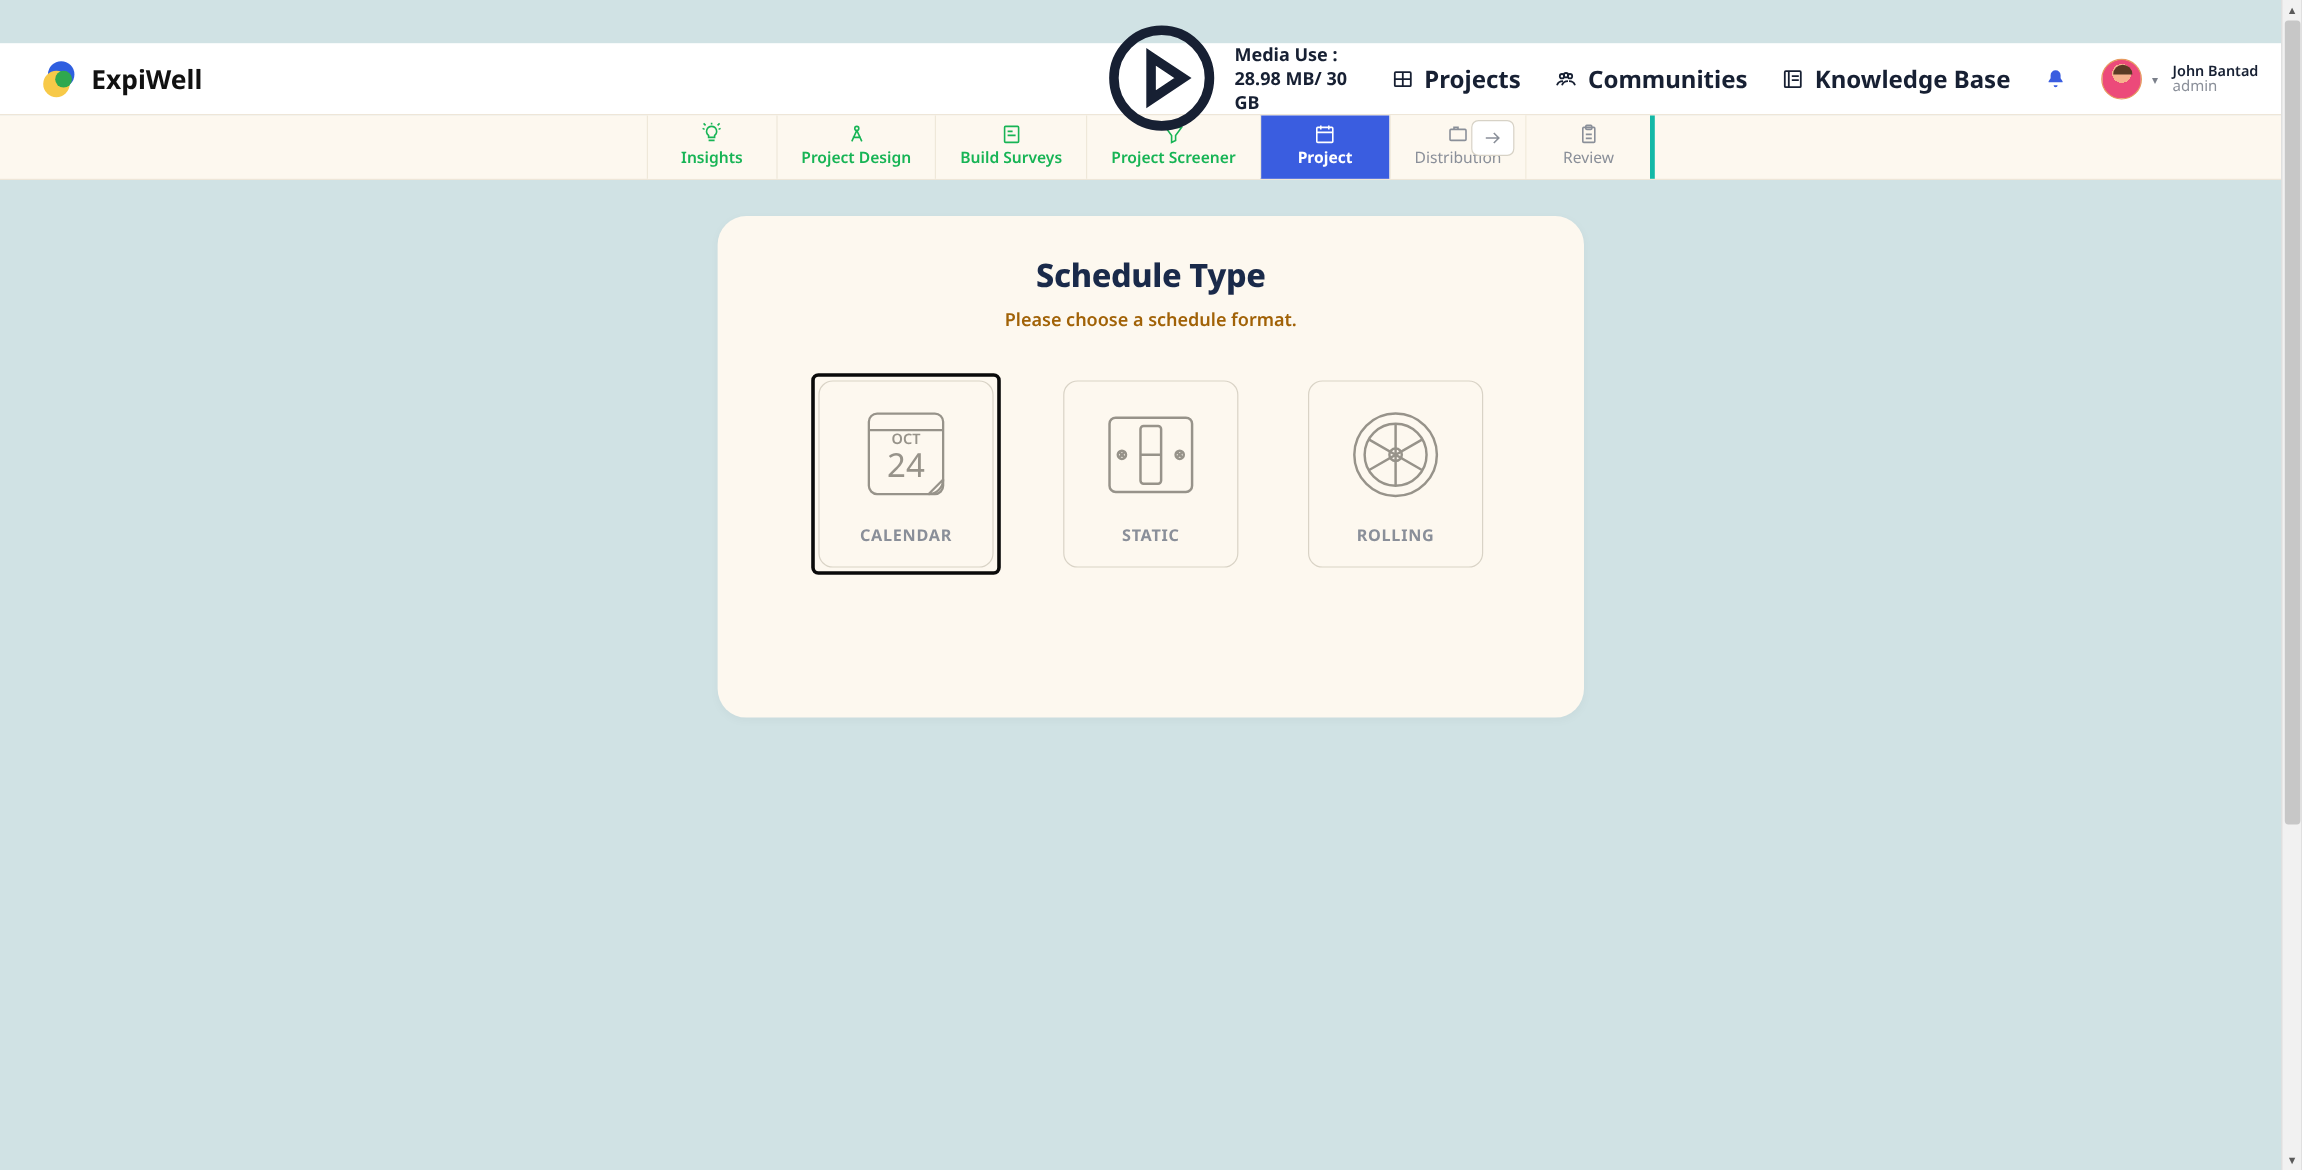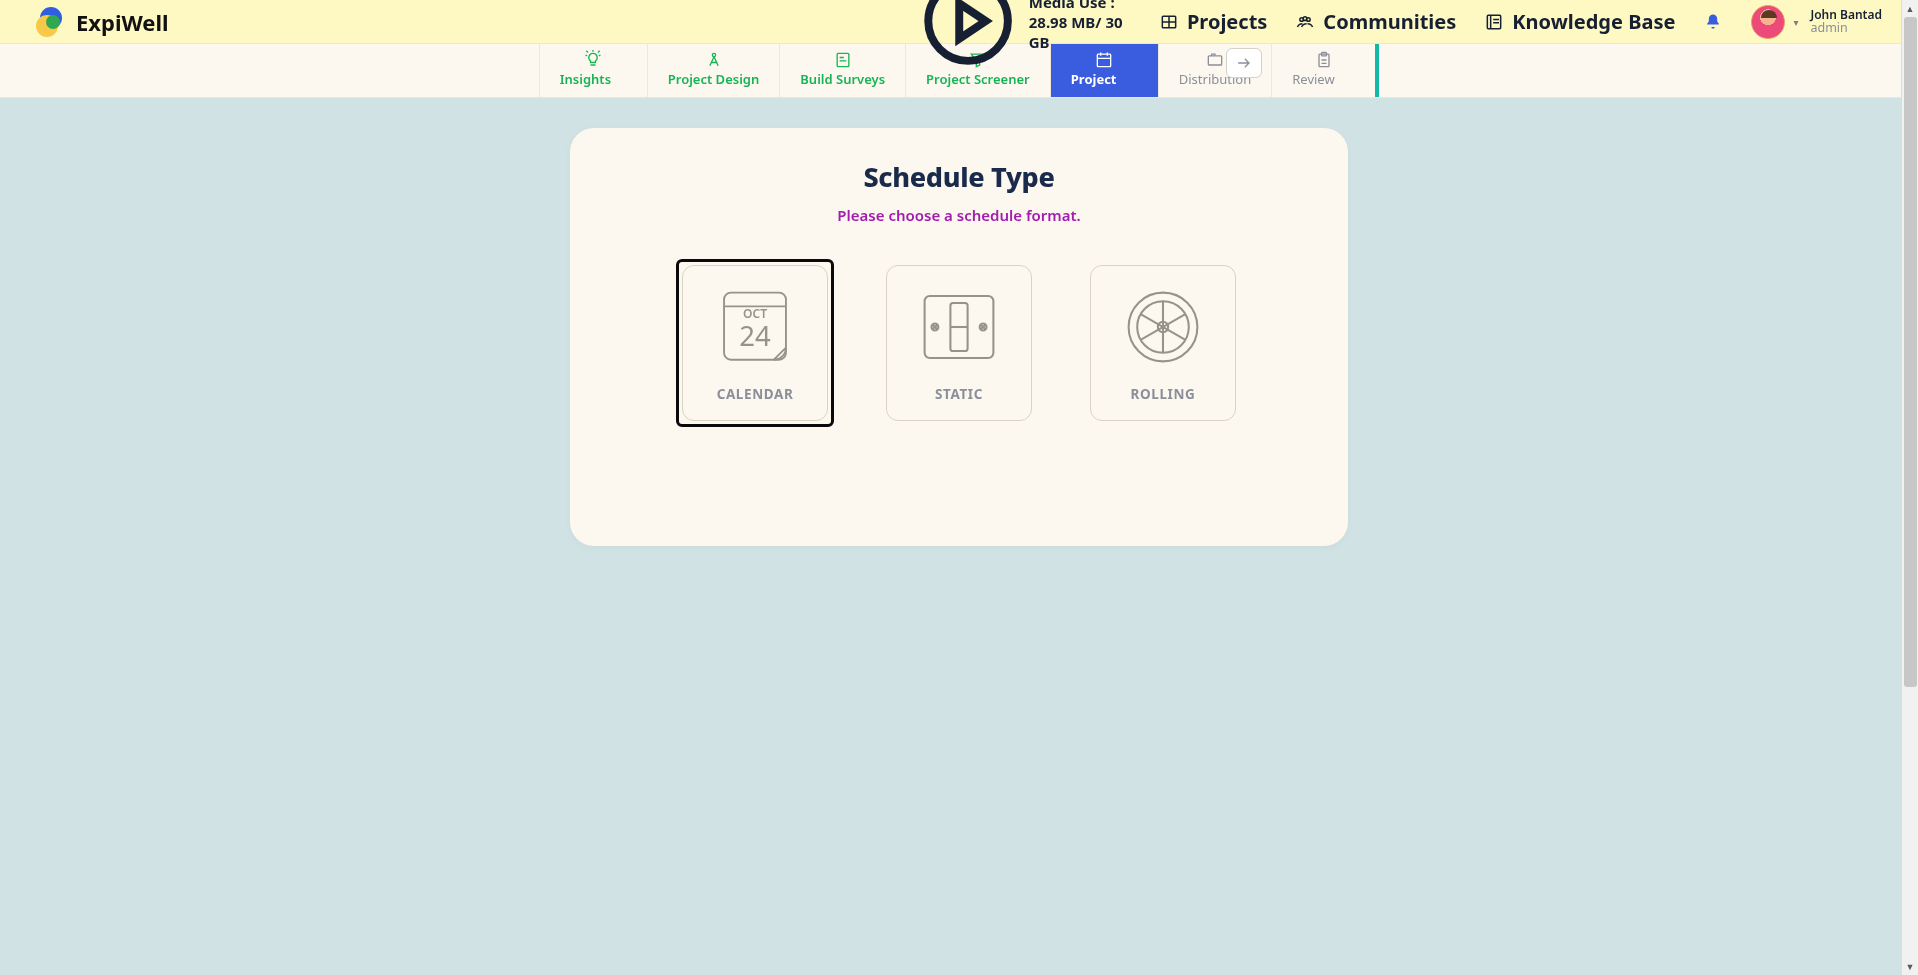--- a/index.html
+++ b/index.html
@@ -8,27 +8,28 @@
     font-family: system-ui, -apple-system, "Segoe UI", Roboto, sans-serif;
     background: #d0e2e4;
     color: #1b2a3a;
     width: 1918px;
     min-height: 975px;
     overflow: hidden;
   }
 
   
   .topbar {
-    height: 44px;
-    background: #fef9c3;
+    height: 60px;
+    background: #ffffff;
     display: flex;
     align-items: center;
     padding: 0 36px 0 36px;
     border-bottom: 1px solid #eee6d8;
     position: relative;
+    margin-top: 36px;
   }
   .brand {
     display: flex;
     align-items: center;
     gap: 10px;
     font-weight: 700;
     font-size: 22px;
     color: #111;
   }
   .brand .logo {
@@ -88,20 +89,21 @@
   }
   .tabnav .tabs {
     display: flex;
     height: 100%;
   }
   .tab {
     height: 100%;
     padding: 6px 20px 10px 20px;
     display: flex;
     flex-direction: column;
+    align-items: center;
     justify-content: center;
     gap: 0;
     font-size: 13px;
     color: #8a8f99;
     border-left: 1px solid #efe8d9;
     cursor: pointer;
     min-width: 108px;
     background: #fdf8ef;
   }
   .tab:last-child { border-right: 4px solid #14b8a6; }
@@ -124,37 +126,37 @@
   }
   .tab .plain-icon { display:flex; align-items:center; justify-content:center; height:24px; }
 
   
   .page {
     padding-top: 30px;
     display: flex;
     justify-content: center;
   }
   .card {
-    width: 778px;
+    width: 722px;
     min-height: 418px;
     background: #fdf8ef;
     border-radius: 24px;
     padding: 30px 40px 60px 40px;
     box-shadow: 0 2px 8px rgba(0,0,0,0.03);
   }
   .card h1 {
     text-align: center;
     font-size: 27px;
     font-weight: 800;
     color: #1a2a4a;
     letter-spacing: -0.3px;
   }
   .card p.sub {
     text-align: center;
-    color: #a21caf;
+    color: #a16207;
     font-size: 15px;
     font-weight: 600;
     margin-top: 10px;
   }
 
   .options {
     display: flex;
     justify-content: center;
     gap: 46px;
     margin-top: 34px;

